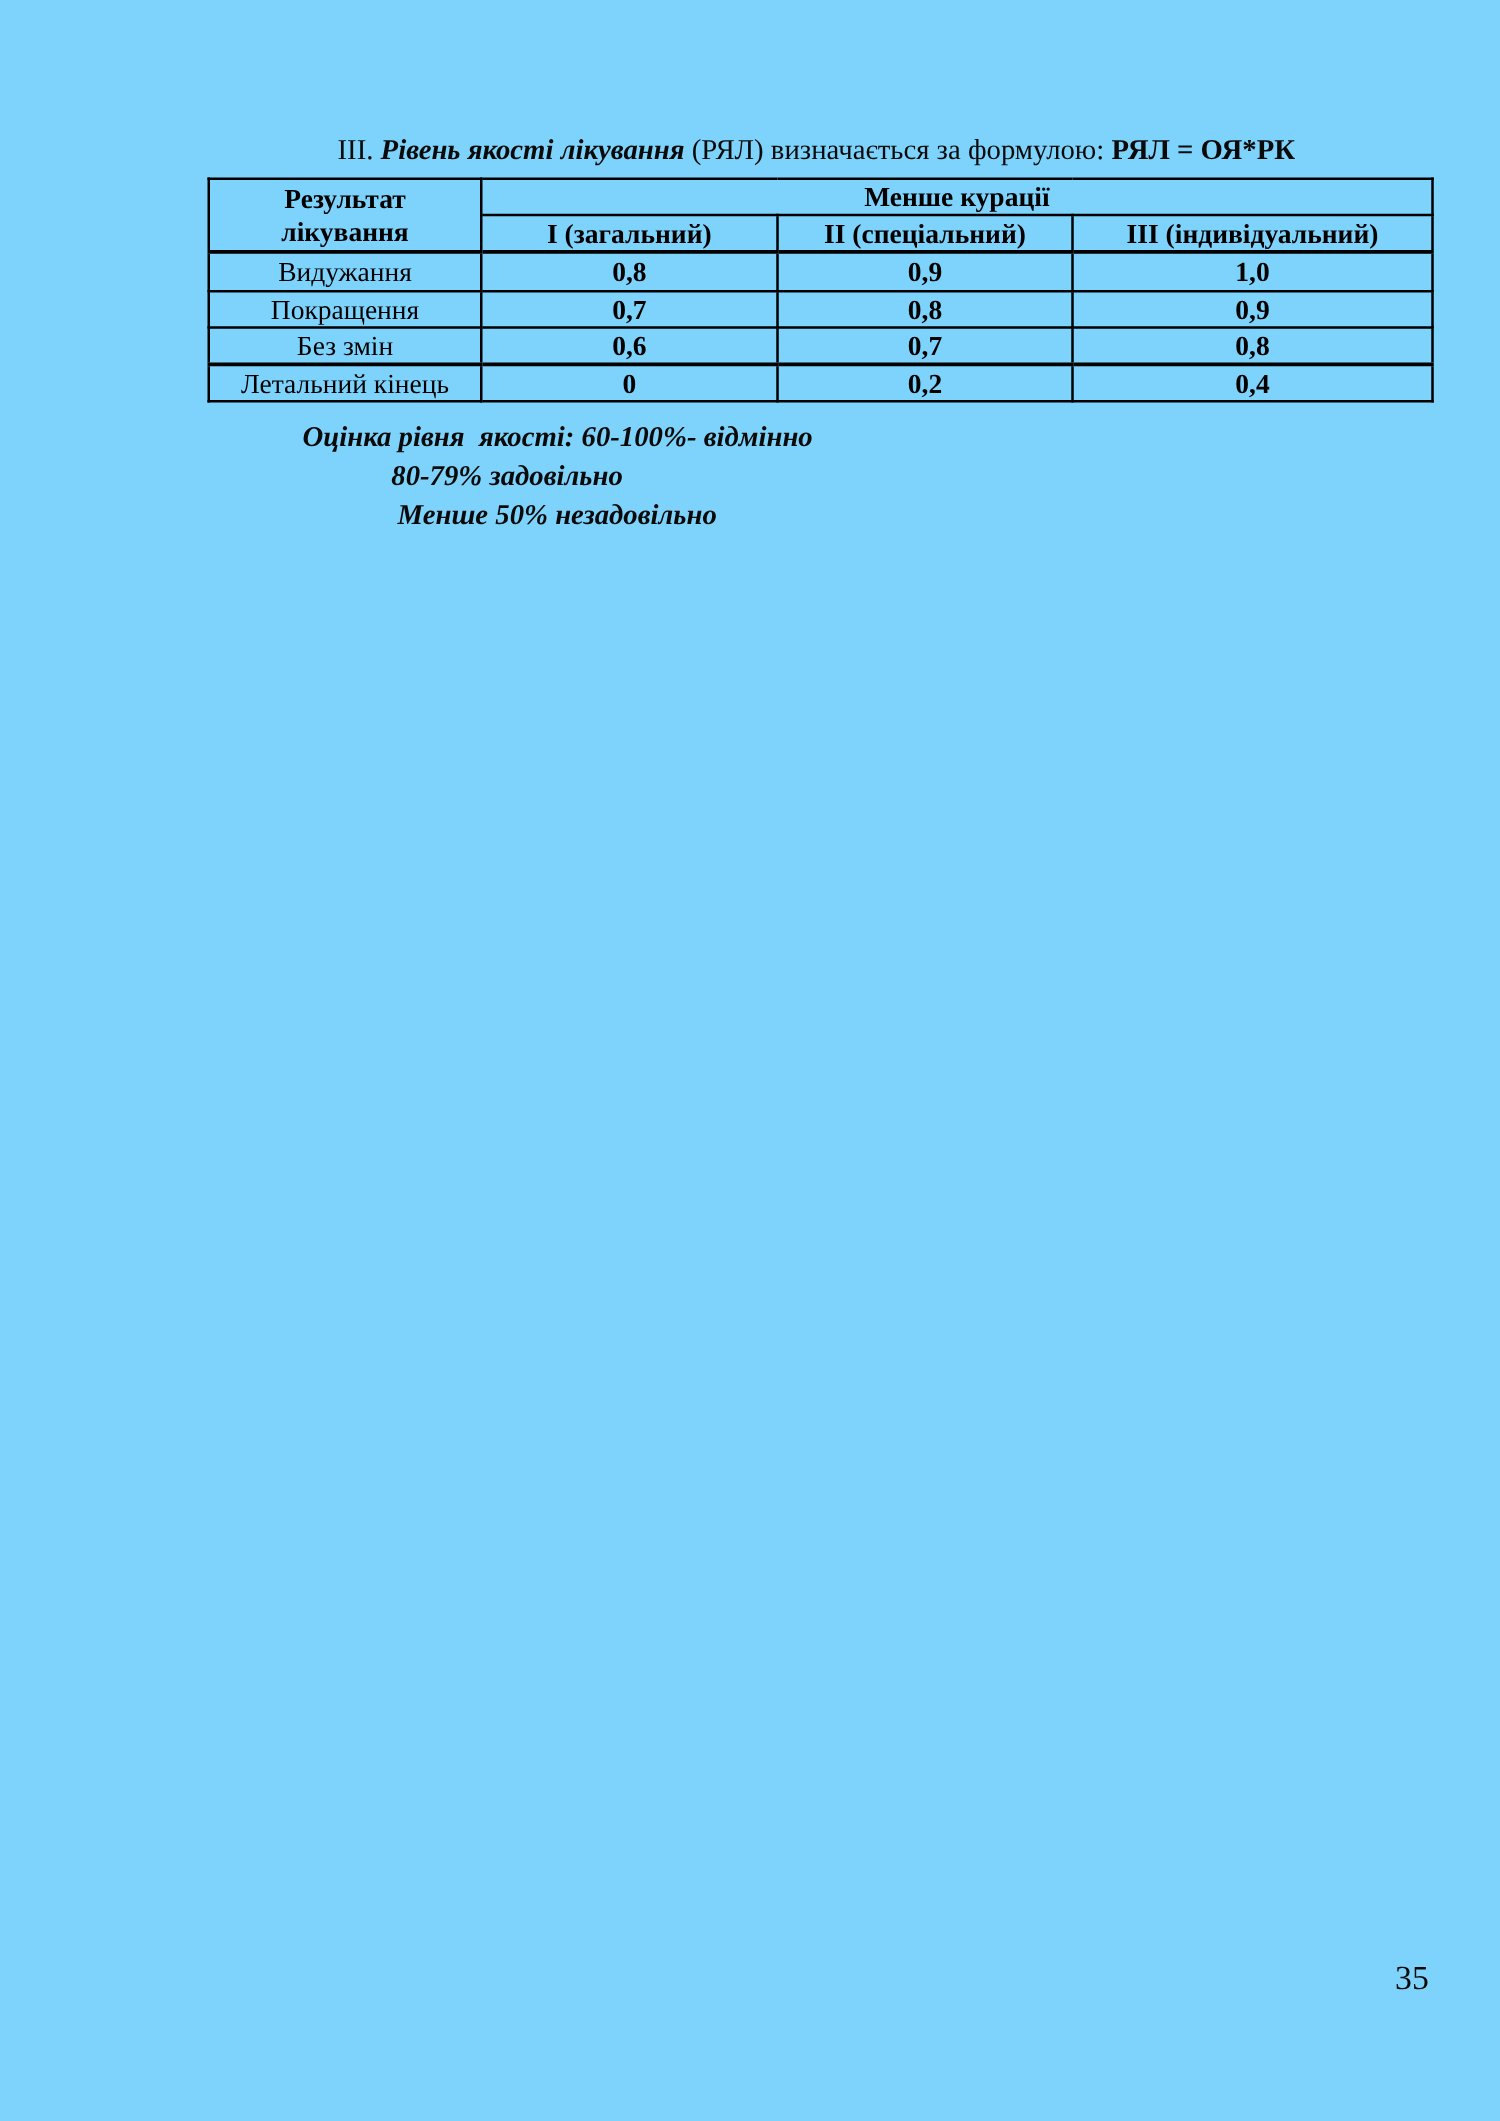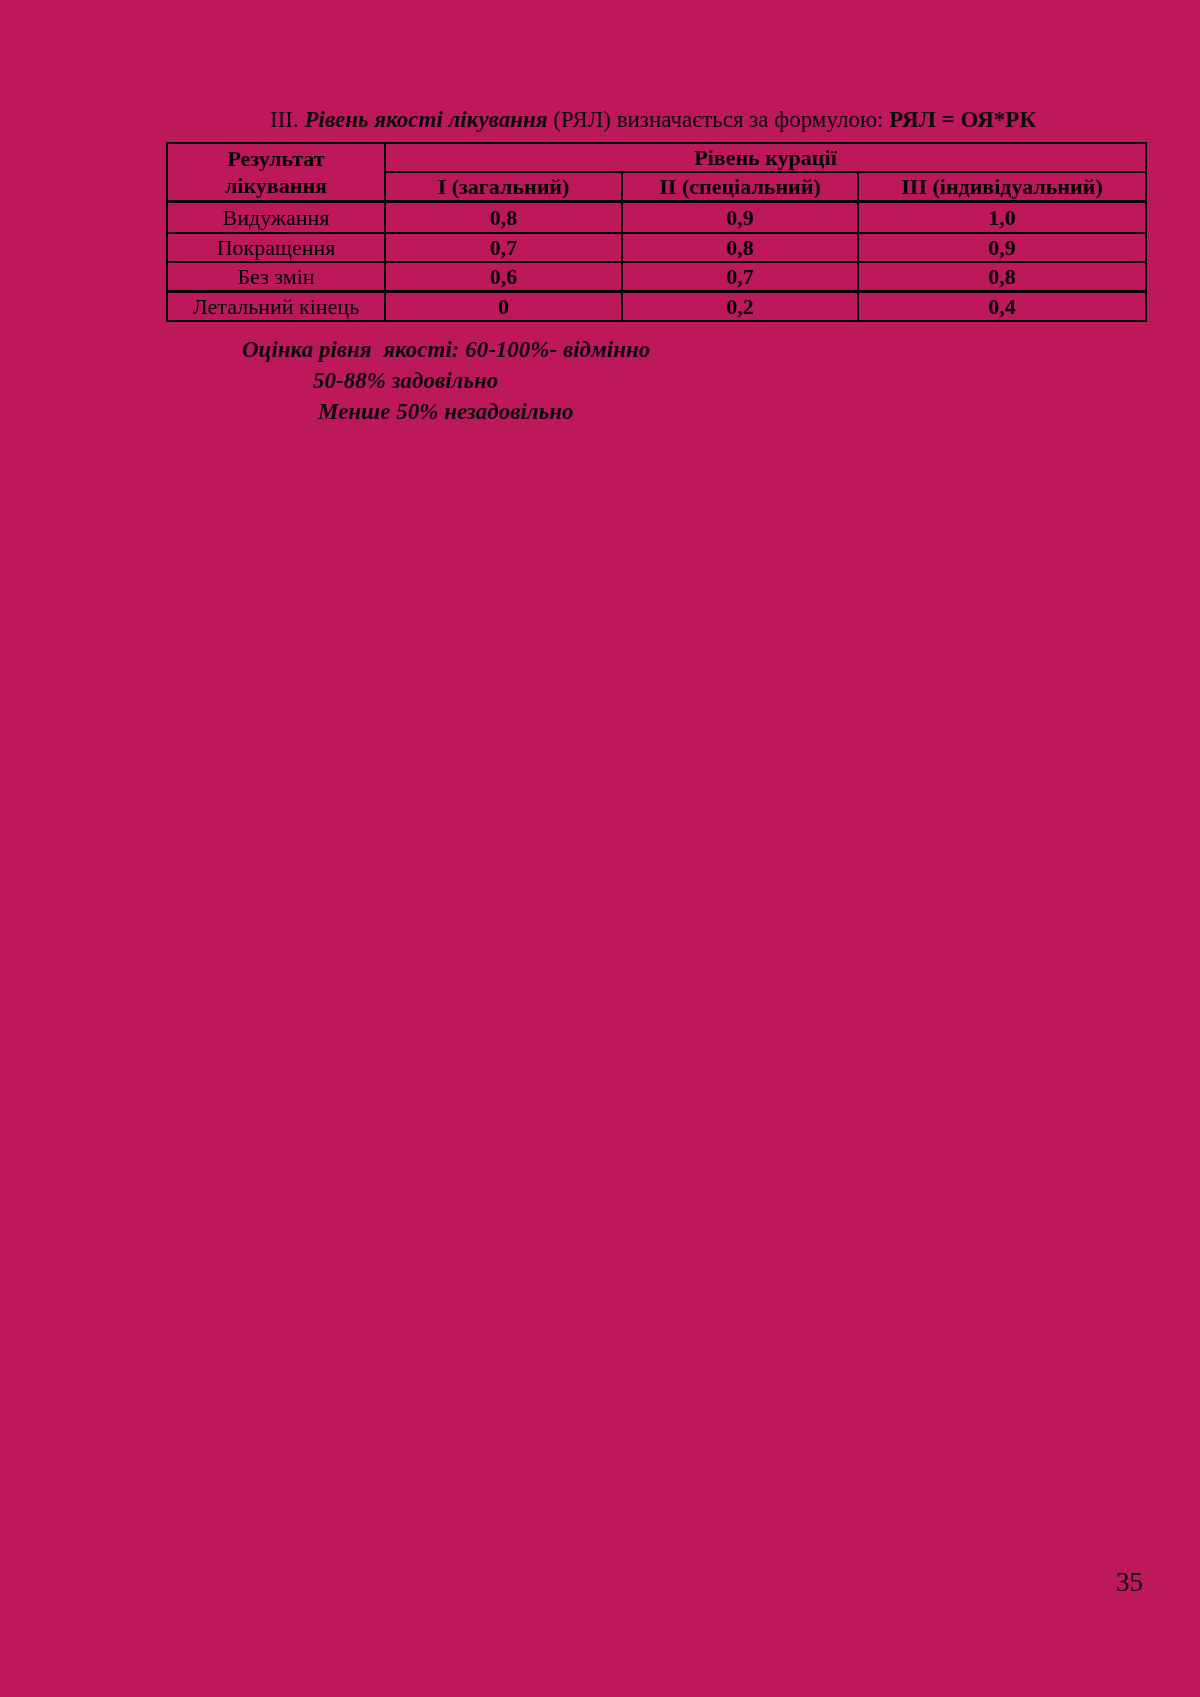--- a/index.html
+++ b/index.html
@@ -4,21 +4,21 @@
 <style>
   html, body {
     margin: 0;
     padding: 0;
     background: #e8e8e8;
   }
   .page {
     position: relative;
     width: 1200px;
     height: 1697px;
-    background: #be185d;
+    background: #7dd3fc;
     font-family: "Liberation Serif", serif;
     color: #0a0a0a;
     overflow: hidden;
   }
 
   
   .doc-title {
     position: absolute;
     left: 270px;
     top: 106px;
@@ -104,21 +104,21 @@
       <col style="width:237px">
       <col style="width:236px">
       <col style="width:288px">
     </colgroup>
     <tbody>
       <tr class="h-r1">
         <th rowspan="2" class="col1-hdr">
           <div>Результат</div>
           <div>лікування</div>
         </th>
-        <th colspan="3">Рівень курації</th>
+        <th colspan="3">Менше курації</th>
       </tr>
       <tr class="h-r2 hdr-sub">
         <th>I (загальний)</th>
         <th>II (спеціальний)</th>
         <th>III (індивідуальний)</th>
       </tr>
       <tr class="h-d1">
         <td class="row-label">Видужання</td>
         <td class="cell-value">0,8</td>
         <td class="cell-value">0,9</td>
@@ -139,18 +139,18 @@
       <tr class="h-d4 r-last">
         <td class="row-label">Летальний кінець</td>
         <td class="cell-value">0</td>
         <td class="cell-value">0,2</td>
         <td class="cell-value">0,4</td>
       </tr>
     </tbody>
   </table>
 
   <div class="assess-line assess-1">Оцінка рівня  якості: 60-100%- відмінно</div>
-  <div class="assess-line assess-2">50-88% задовільно</div>
+  <div class="assess-line assess-2">80-79% задовільно</div>
   <div class="assess-line assess-3">Менше 50% незадовільно</div>
 
   <div class="page-number">35</div>
 
 </div>
 
 </body></html>

